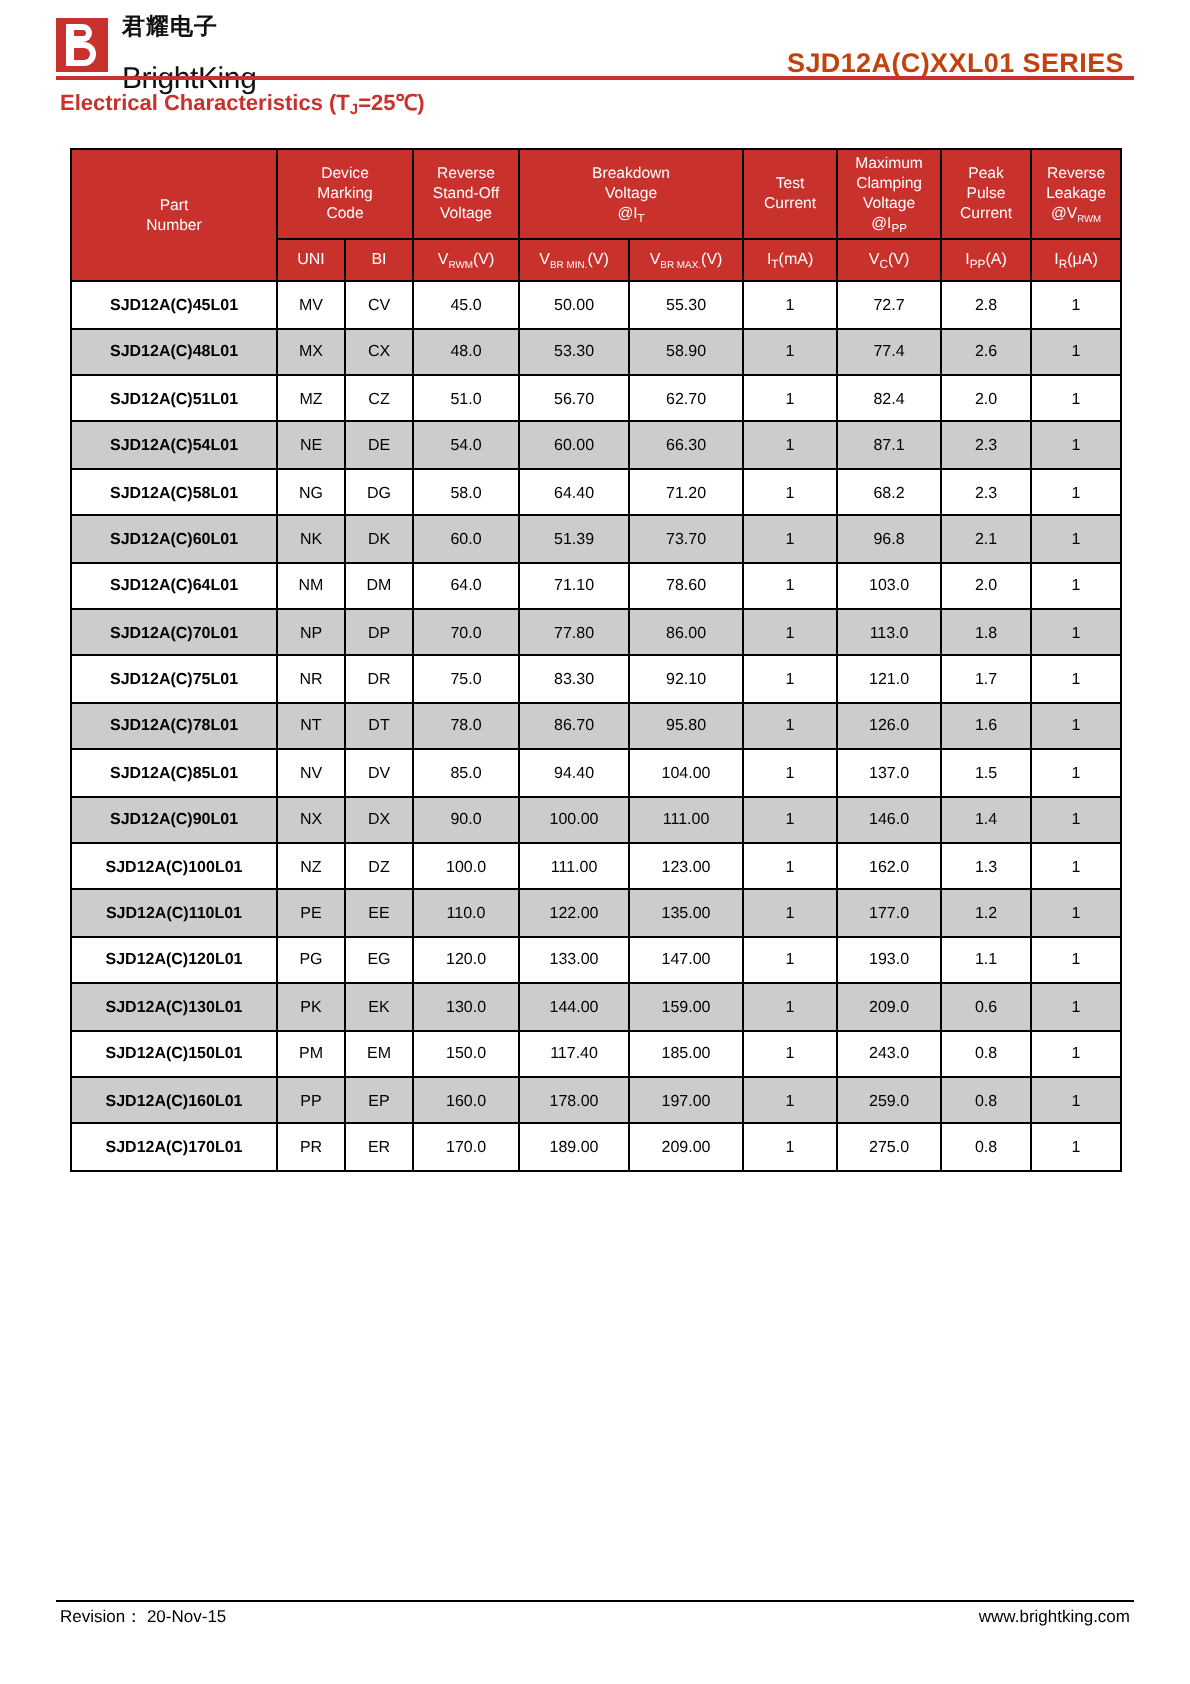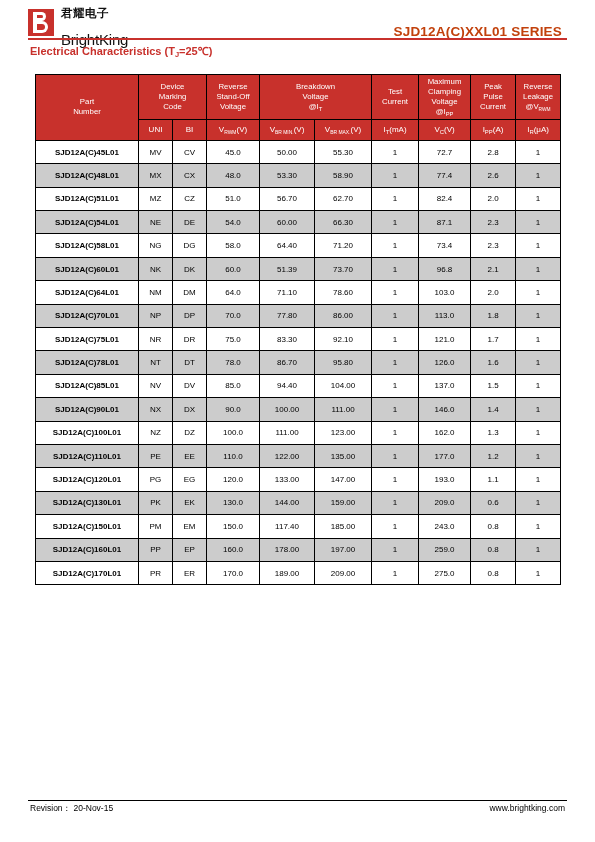--- a/index.html
+++ b/index.html
@@ -349,21 +349,21 @@
           <td>1</td>
         </tr>
         <tr>
           <td class="partno">SJD12A(C)58L01</td>
           <td>NG</td>
           <td>DG</td>
           <td>58.0</td>
           <td>64.40</td>
           <td>71.20</td>
           <td>1</td>
-          <td>73.4</td>
+          <td>68.2</td>
           <td>2.3</td>
           <td>1</td>
         </tr>
         <tr class="alt">
           <td class="partno">SJD12A(C)60L01</td>
           <td>NK</td>
           <td>DK</td>
           <td>60.0</td>
           <td>51.39</td>
           <td>73.70</td>

